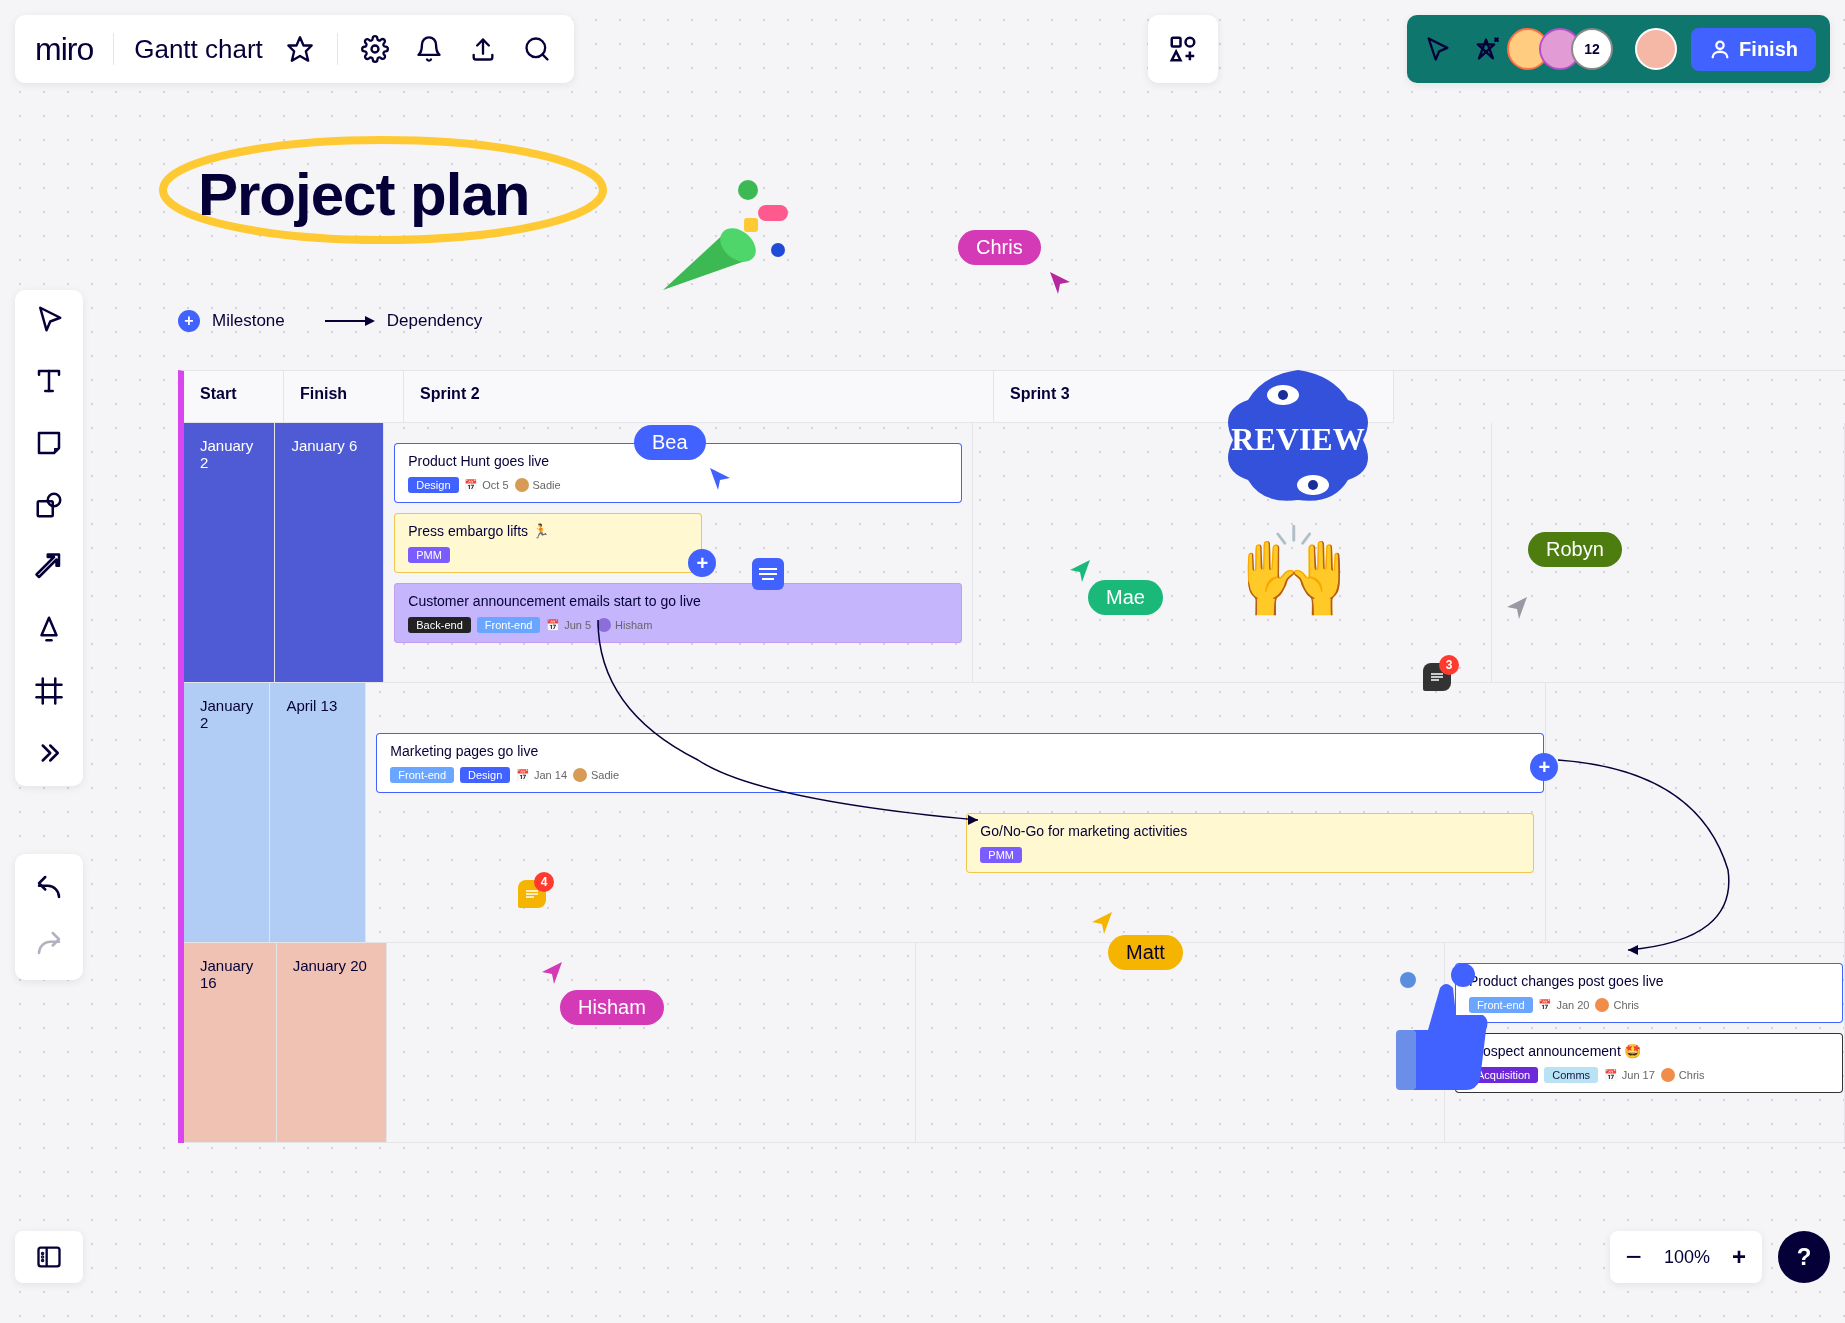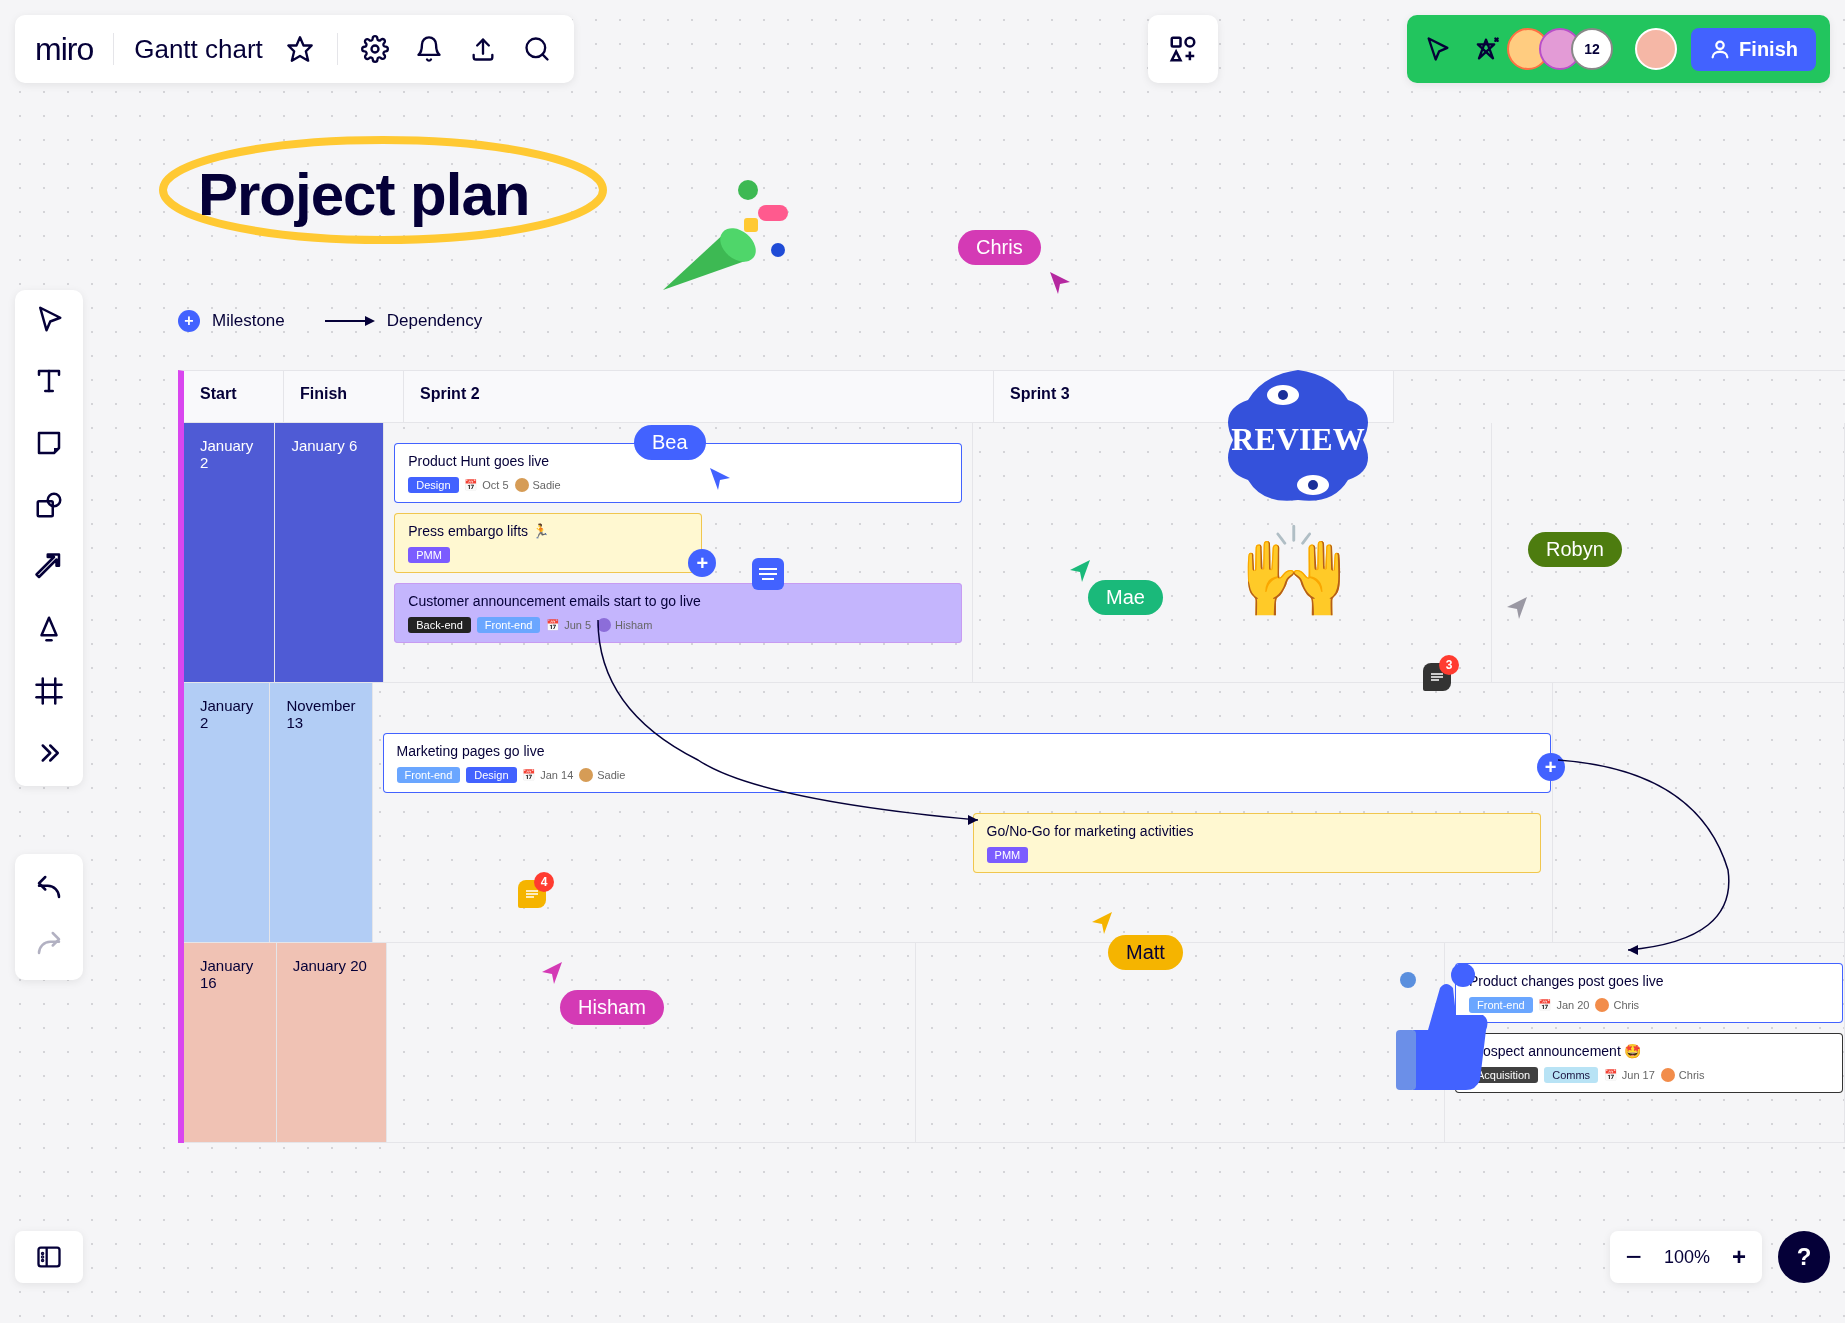--- a/index.html
+++ b/index.html
@@ -8,21 +8,21 @@
 
 
 .topbar{position:absolute;top:15px;left:15px;height:68px;display:flex;align-items:center;background:#fff;border-radius:10px;box-shadow:0 2px 8px rgba(0,0,0,.08);padding:0 20px;gap:20px}
 .divider-v{width:1px;height:32px;background:#e5e5e9}
 .logo{font-weight:400;font-size:32px;letter-spacing:-1px}
 .board-name{font-size:26px;font-weight:400}
 .icon-btn{display:flex;align-items:center;justify-content:center;width:34px;height:34px;cursor:pointer;color:#050038}
 .icon-btn svg{width:28px;height:28px;stroke:#050038;stroke-width:2;fill:none;stroke-linecap:round;stroke-linejoin:round}
 
 .topbar-right1{position:absolute;top:15px;left:1148px;height:68px;width:70px;display:flex;align-items:center;justify-content:center;background:#fff;border-radius:10px;box-shadow:0 2px 8px rgba(0,0,0,.08)}
-.topbar-right2{position:absolute;top:15px;right:15px;height:68px;display:flex;align-items:center;background:#22c55e;border-radius:10px;box-shadow:0 2px 8px rgba(0,0,0,.08);padding:0 14px;gap:14px}
+.topbar-right2{position:absolute;top:15px;right:15px;height:68px;display:flex;align-items:center;background:#0f766e;border-radius:10px;box-shadow:0 2px 8px rgba(0,0,0,.08);padding:0 14px;gap:14px}
 .avatars{display:flex;align-items:center}
 .avatar{width:38px;height:38px;border-radius:50%;border:2px solid #fff;margin-left:-10px;display:flex;align-items:center;justify-content:center;font-size:14px;font-weight:700}
 .avatar-count{background:#fff;border:2px solid #888;color:#050038}
 .share-btn{display:flex;align-items:center;gap:8px;background:#4262ff;color:#fff;border-radius:8px;padding:10px 18px;font-weight:600;font-size:20px;cursor:pointer}
 
 
 .sidebar{position:absolute;left:15px;top:290px;width:68px;background:#fff;border-radius:10px;box-shadow:0 2px 8px rgba(0,0,0,.08);display:flex;flex-direction:column;align-items:center;padding:14px 0;gap:28px}
 .sidebar2{position:absolute;left:15px;top:854px;width:68px;background:#fff;border-radius:10px;box-shadow:0 2px 8px rgba(0,0,0,.08);display:flex;flex-direction:column;align-items:center;padding:18px 0;gap:22px}
 .tool svg{width:30px;height:30px;stroke:#050038;stroke-width:2;fill:none;stroke-linecap:round;stroke-linejoin:round}
 .tool{cursor:pointer}
@@ -62,21 +62,21 @@
 .card{background:#fff;border-radius:4px;padding:10px 14px;font-size:14px;box-shadow:0 0 0 1px #4262ff inset;margin-bottom:10px;width:540px}
 .card.yellow{background:#fff8d1;box-shadow:0 0 0 1px #f0c64e inset}
 .card.purple{background:#c4b5fd;box-shadow:0 0 0 1px #c79bf2 inset}
 .card-title{font-weight:500;margin-bottom:8px}
 .tags{display:flex;align-items:center;gap:6px;font-size:11px}
 .tag{padding:2px 8px;border-radius:3px;color:#fff;font-weight:500}
 .tag.design{background:#4262ff}
 .tag.pmm{background:#7b5cff}
 .tag.backend{background:#222}
 .tag.frontend{background:#6aa6ff}
-.tag.acq{background:#404040;color:#fff}
+.tag.acq{background:#6d28d9;color:#fff}
 .tag.comms{background:#b8e3f5;color:#1a1340}
 .meta{display:flex;align-items:center;gap:4px;color:#666}
 
 .cursor-label{position:absolute;border-radius:20px;padding:6px 18px;font-size:20px;font-weight:500;color:#fff}
 
 .sticker{position:absolute}
 .comment-badge{position:absolute;width:28px;height:28px;border-radius:8px 8px 8px 2px;background:#333;display:flex;align-items:center;justify-content:center}
 .comment-badge .count{position:absolute;top:-8px;right:-8px;width:20px;height:20px;border-radius:50%;background:#ff3b30;color:#fff;font-size:12px;display:flex;align-items:center;justify-content:center;font-weight:700}
 
 .gantt-header .cell{background:#f9f9fb}
@@ -283,21 +283,21 @@
               </span>
             </div>
         </div>
       </div>
       <div class="cell col-sprint"></div>
       <div class="cell col-sprint" style="width:400px"></div>
     </div>
 
     <div class="row row-body r2" style="height:260px">
       <div class="cell col-start row-label">January 2</div>
-      <div class="cell col-finish row-label">November 13</div>
+      <div class="cell col-finish row-label">April 13</div>
       <div class="cell sprint-area" style="width:1180px;padding-top:50px">
         <div class="card" style="width:1140px;position:relative">
           <div class="card-title">Marketing pages go live</div>
           <div class="tags">
               <span class="tag frontend">Front-end</span>
               <span class="tag design">Design</span>
               <span class="meta">📅 <span>Jan 14</span></span>
               <span class="meta">
                 <span class="small-ava" style="background:#d69c56"></span> 
                 <span>Sadie</span>

